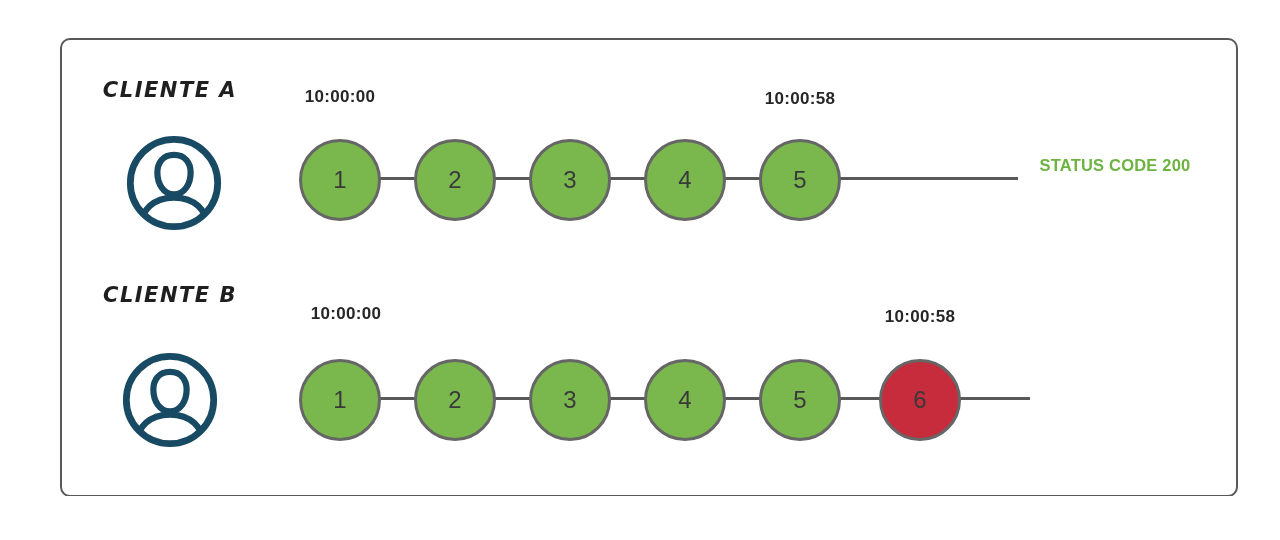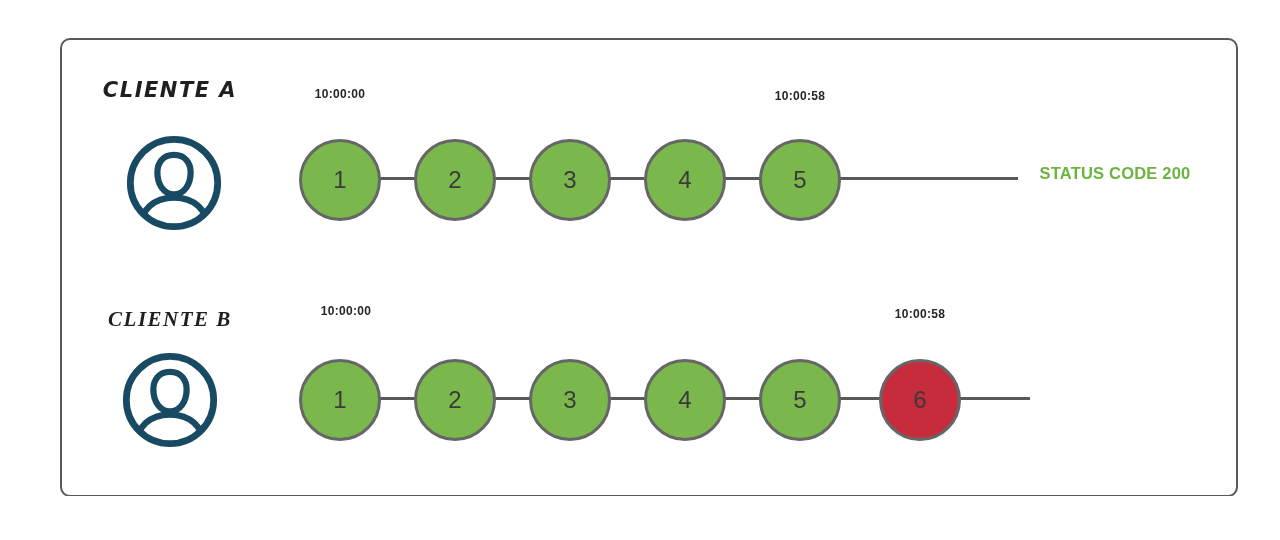--- a/index.html
+++ b/index.html
@@ -24,29 +24,29 @@
   .circle{
     position:absolute;width:82px;height:82px;border-radius:50%;
     border:3.5px solid var(--circle-border);box-sizing:border-box;
     display:flex;align-items:center;justify-content:center;
     font-size:24px;color:var(--number);
   }
   .circle.ok{background:var(--green);}
   .circle.blocked{background:var(--red);}
   .timestamp{
     position:absolute;width:126px;text-align:center;
-    font-weight:700;font-size:12px;color:var(--timestamp);white-space:nowrap;
+    font-weight:700;font-size:17px;color:var(--timestamp);white-space:nowrap;
     letter-spacing:0.3px;
   }
   .status{
     position:absolute;width:178px;text-align:center;
     font-weight:700;font-size:16.5px;line-height:20px;letter-spacing:0.2px;
     white-space:nowrap;
   }
-  .status.green{color:var(--status-green);margin-top:8px;}
+  .status.green{color:var(--status-green);}
   .status.red{color:var(--status-red);}
 </style>
 </head>
 <body>
 
 <div class="stage">
   <div class="frame"></div>
 
   <div class="client-label" style="top:78px;">CLIENTE A</div>
 
@@ -73,21 +73,21 @@
   <div class="circle ok" style="left:299px;top:139px;">1</div>
   <div class="circle ok" style="left:414px;top:139px;">2</div>
   <div class="circle ok" style="left:529px;top:139px;">3</div>
   <div class="circle ok" style="left:644px;top:139px;">4</div>
   <div class="circle ok" style="left:759px;top:139px;">5</div>
 
   <div class="status green" style="left:1026px;top:155px;">
     <div>STATUS CODE 200</div>
   </div>
 
-  <div class="client-label" style="top:307px;font-family:Liberation Serif, serif;">CLIENTE B</div>
+  <div class="client-label" style="top:283px;">CLIENTE B</div>
 
   <div class="avatar" style="left:118px;top:348px;">
     <svg viewBox="0 0 100 100" width="104" height="104">
       <defs>
           <clipPath id="avclip-b">
             <circle cx="50" cy="50" r="42"></circle>
           </clipPath>
         </defs>
       <circle cx="50" cy="50" r="42" fill="none" stroke="var(--avatar)" stroke-width="6.5"></circle>
       <g clip-path="url(#avclip-b)" fill="none" stroke="var(--avatar)" stroke-width="6">

